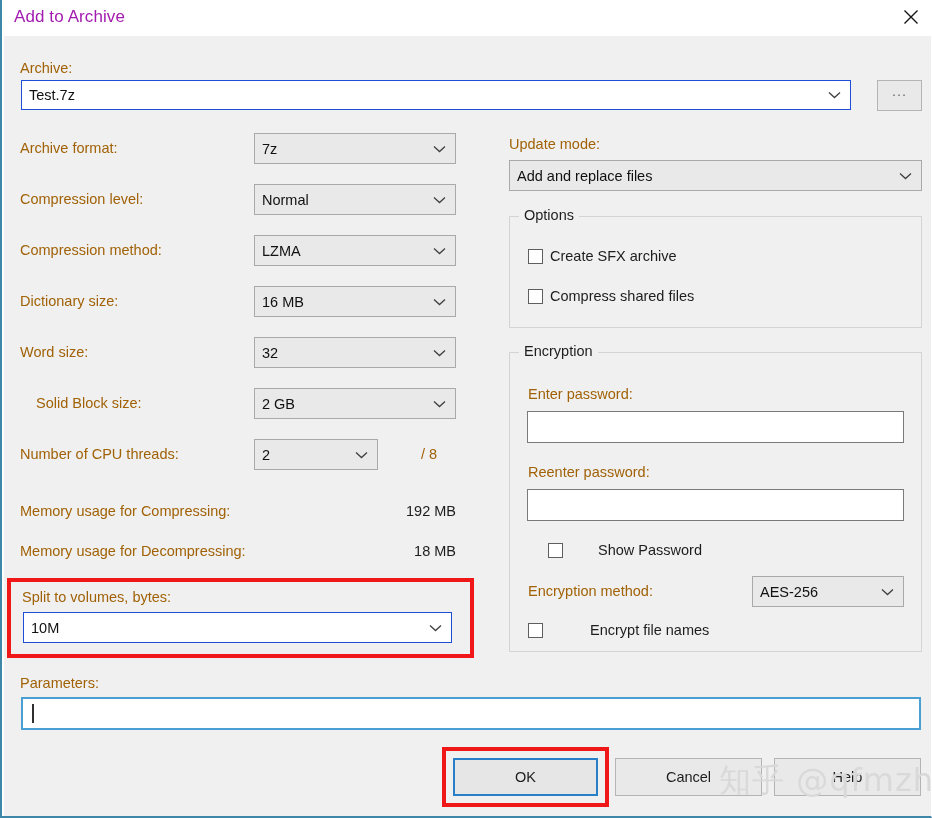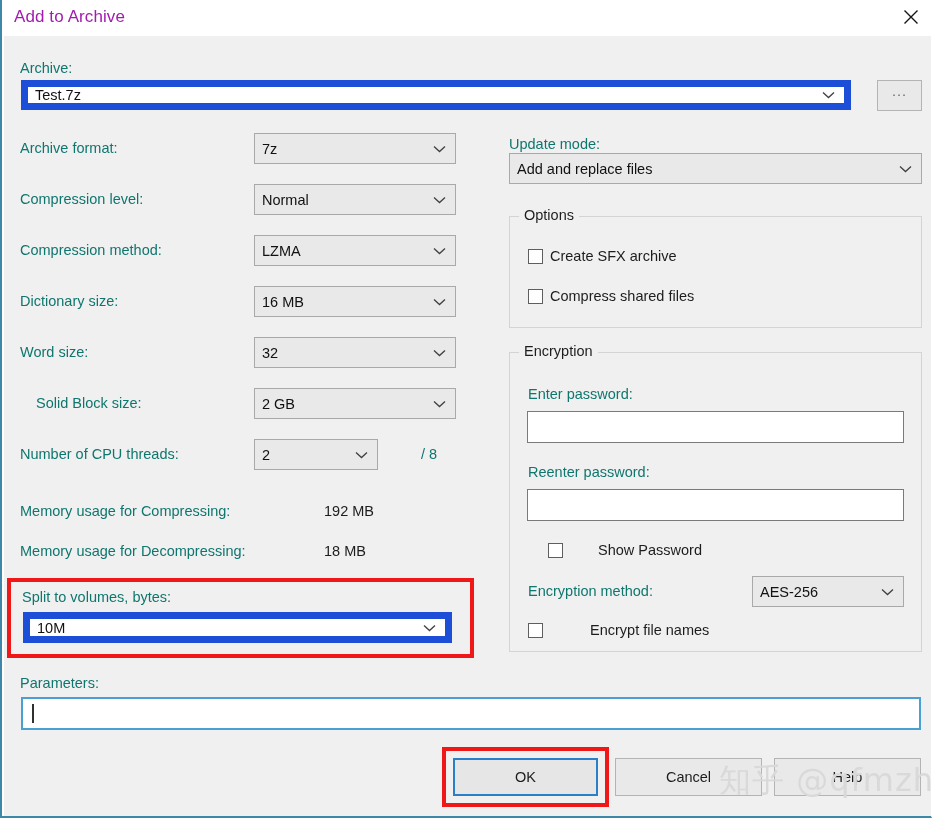--- a/index.html
+++ b/index.html
@@ -53,29 +53,29 @@
   #client {
     position: absolute;
     left: 2px; top: 36px;
     width: 929px; height: 780px;
     background: #f0f0f0;
   }
 
   .lbl {
     position: absolute;
     font-size: 14.5px;
-    color: #0f766e;
+    color: #a16207;
     white-space: nowrap;
   }
   .val-right {
     position: absolute;
     font-size: 14.5px;
     color: #1d1d1d;
     white-space: nowrap;
-    text-align: left;
+    text-align: right;
   }
 
   
   .textbox {
     position: absolute;
     box-sizing: border-box;
     background: #ffffff;
     border: 1px solid #7a7a7a;
     font-size: 14.5px;
     color: #111;
@@ -98,21 +98,21 @@
     font-size: 14.5px;
     color: #111;
     display: flex;
     align-items: center;
     padding-left: 7px;
     cursor: pointer;
   }
   
   .combo.editable {
     background: #ffffff;
-    border: 7px solid #1d4ed8;
+    border: 1px solid #1d4ed8;
   }
   .chev {
     position: absolute;
     right: 9px; top: 50%;
     margin-top: -4px;
     width: 13px; height: 8px;
   }
   .chev svg { display: block; }
 
   
@@ -316,21 +316,21 @@
     </div>
     <div class="redbox" style="left:3px; top:542px; width:467px; height:80px;"></div>
 
     <div class="lbl" style="left:16px; top:639px;">Parameters:</div>
     <div class="textbox focused" style="left:17px; top:661px; width:900px; height:33px;">
       <span></span>
     </div>
     <div class="caret" style="left:28px; top:668px; height:19px;"></div>
 
     <div class="lbl" style="left:505px; top:100px;">Update mode:</div>
-    <div class="combo" style="left:505px; top:117px; width:413px; height:31px;">
+    <div class="combo" style="left:505px; top:124px; width:413px; height:31px;">
       <span>Add and replace files</span>
       <span class="chev">
         <svg width="13" height="8" viewBox="0 0 13 8">
             <path d="M1 1.5 L6.5 6.5 L12 1.5" stroke="#404040" stroke-width="1.3" fill="none"></path>
           </svg>
       </span>
     </div>
 
     <div class="group" style="left:505px; top:180px; width:413px; height:112px;">
       <div class="group-title">Options</div>

